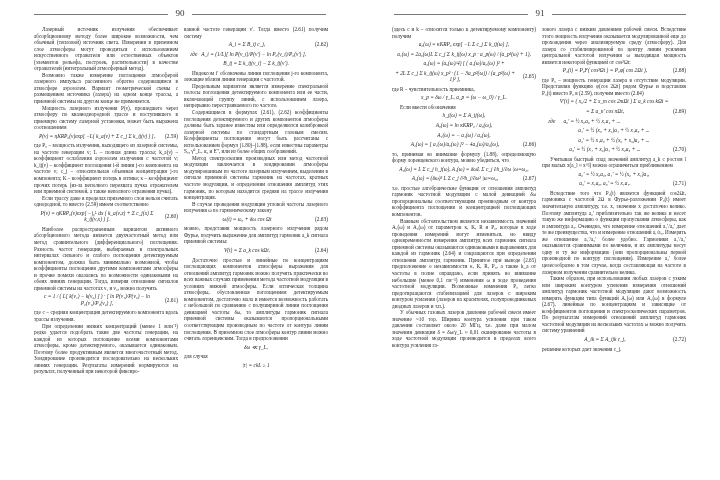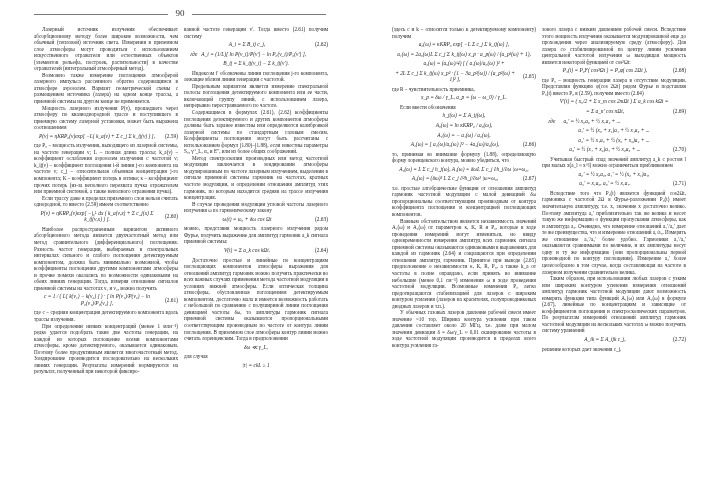--- a/index.html
+++ b/index.html
@@ -1,19 +1,19 @@
 <!DOCTYPE html>
 <html><head>
 <meta charset="utf-8">
 <style>
   html,body{margin:0;padding:0;background:#fff;}
   body{width:720px;height:480px;overflow:hidden;position:relative;
        font-family:"Liberation Serif","DejaVu Serif",serif;color:#2a2a2a;}
   .page{position:absolute;top:0;height:480px;}
-  .page.left{left:0;width:360px;}
+  .page.left{left:0;width:360px;font-family:Liberation Serif, serif;}
   .page.right{left:360px;width:360px;}
   .header{position:absolute;top:8px;left:34px;right:34px;height:12px;}
   .header .rule{position:absolute;top:6px;height:1px;background:#7a7a7a;}
   .header .rule.l{left:0;right:calc(50% + 12px);}
   .header .rule.r{right:0;left:calc(50% + 12px);}
   .header .num{position:absolute;left:0;right:0;text-align:center;top:0;font-size:9px;color:#333;}
   .col{position:absolute;top:26px;width:144px;font-size:5.2px;line-height:6.55px;text-align:justify;}
   .left .c1{left:34px;} .left .c2{left:184px;}
   .right .c1{left:32px;} .right .c2{left:182px;}
   .col p{margin:0;text-indent:8px;}
@@ -87,20 +87,25 @@
       <span class="body">δω ≪ γ_L,</span>
     </div>
     <p class="noind">для случая</p>
     <div class="eq">
       <span class="body">|τ| = ckL ≥ 1</span>
     </div>
   </div>
 </div>
 
 <div class="page right">
+  <div class="header">
+    <div class="rule l"></div>
+    <div class="num">91</div>
+    <div class="rule r"></div>
+  </div>
 
   <div class="col c1">
     <p class="noind">(здесь c и k – относятся только к детектируемому компоненту) получим</p>
     <div class="eq">
         <span class="body">a₀(ω) = κKRP₀ exp[ −L Σ c_j Σ k_ij(ω) ],</span>
       </div>
     <div class="eq">
         <span class="body">a₁(ω) = 2a₀(ω)L Σ c_j Σ k_ij(ω) x_p · a_p(ω) / (a_p²(ω) + 1),</span>
       </div>
     <div class="eq">

